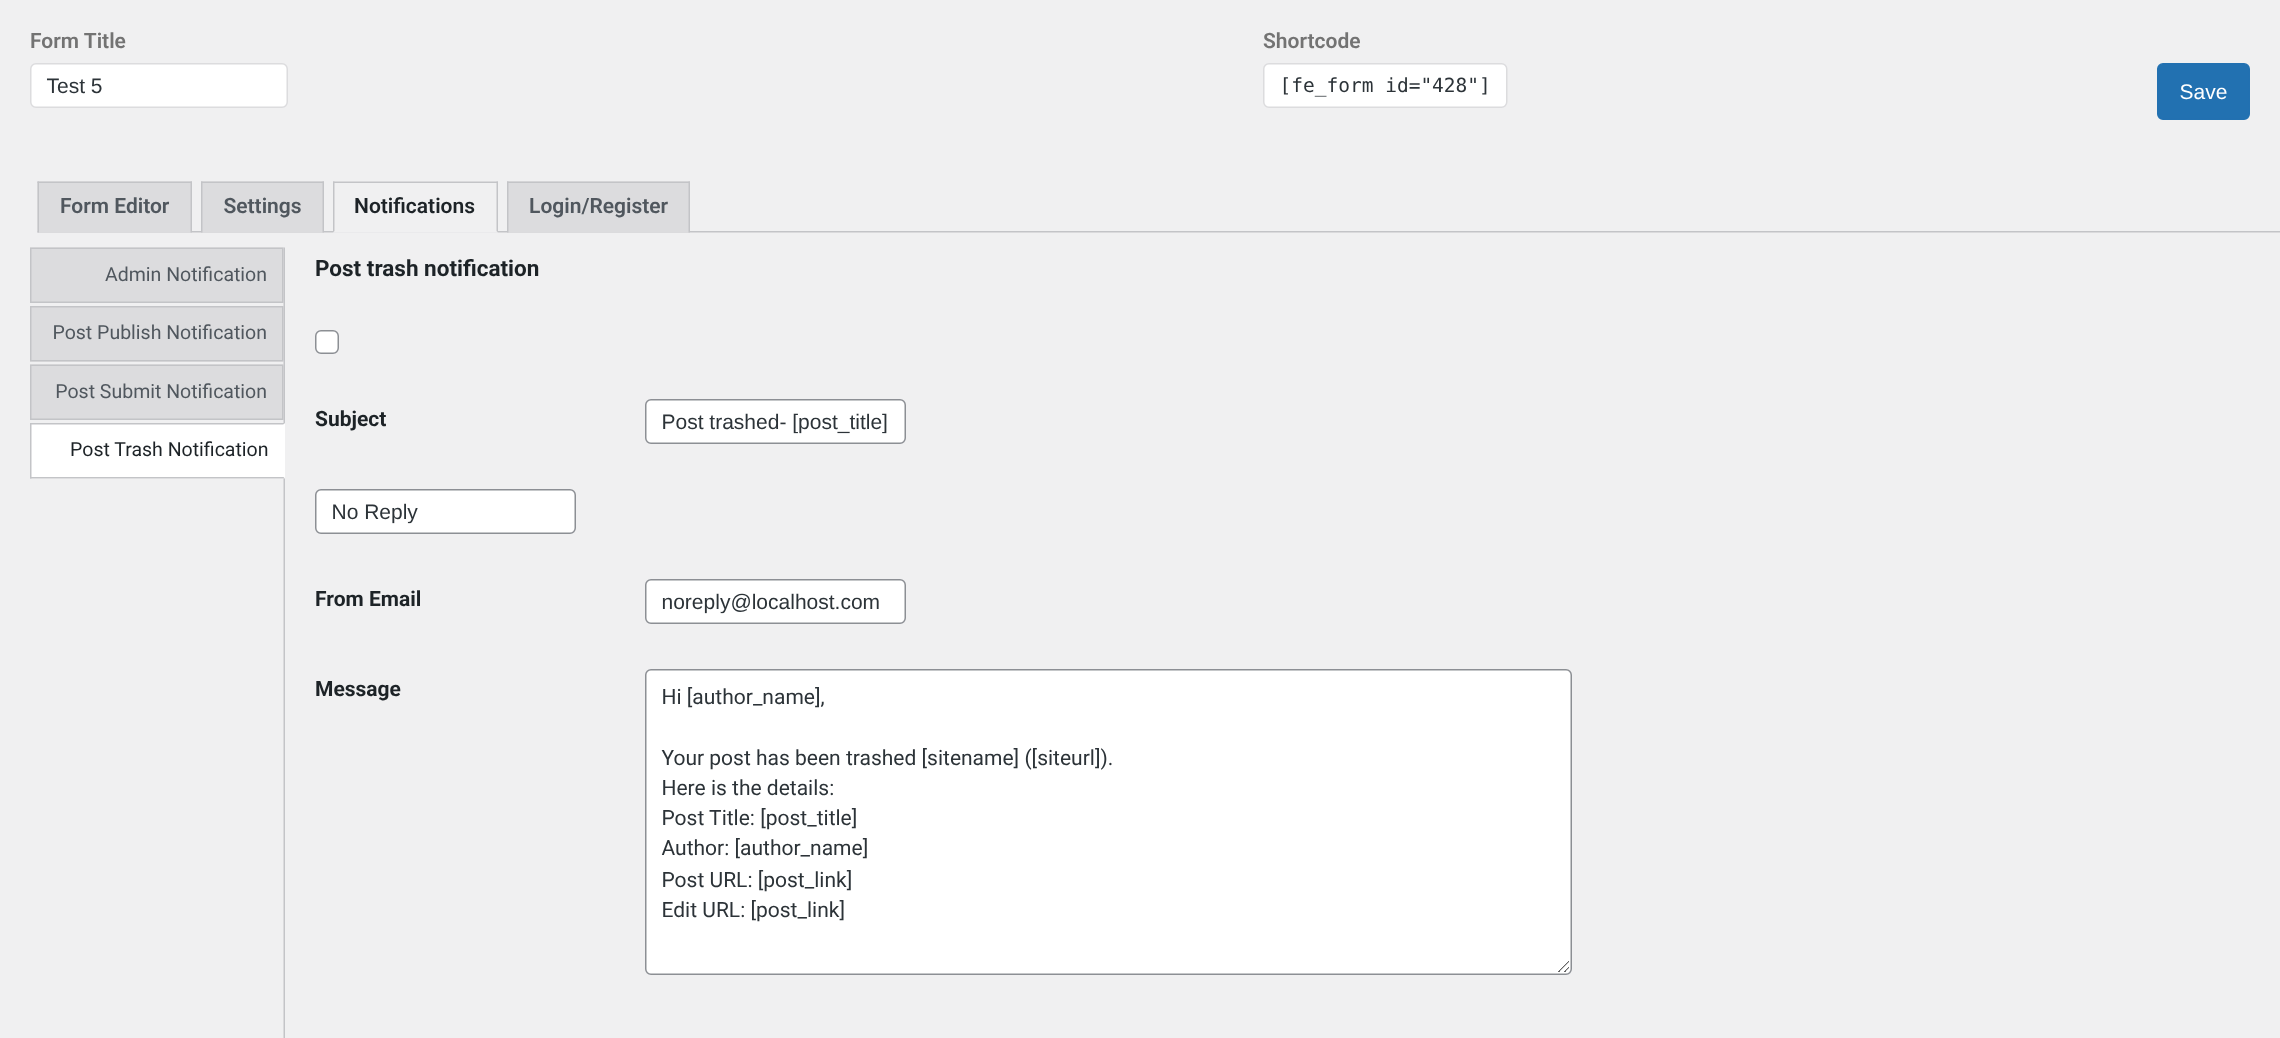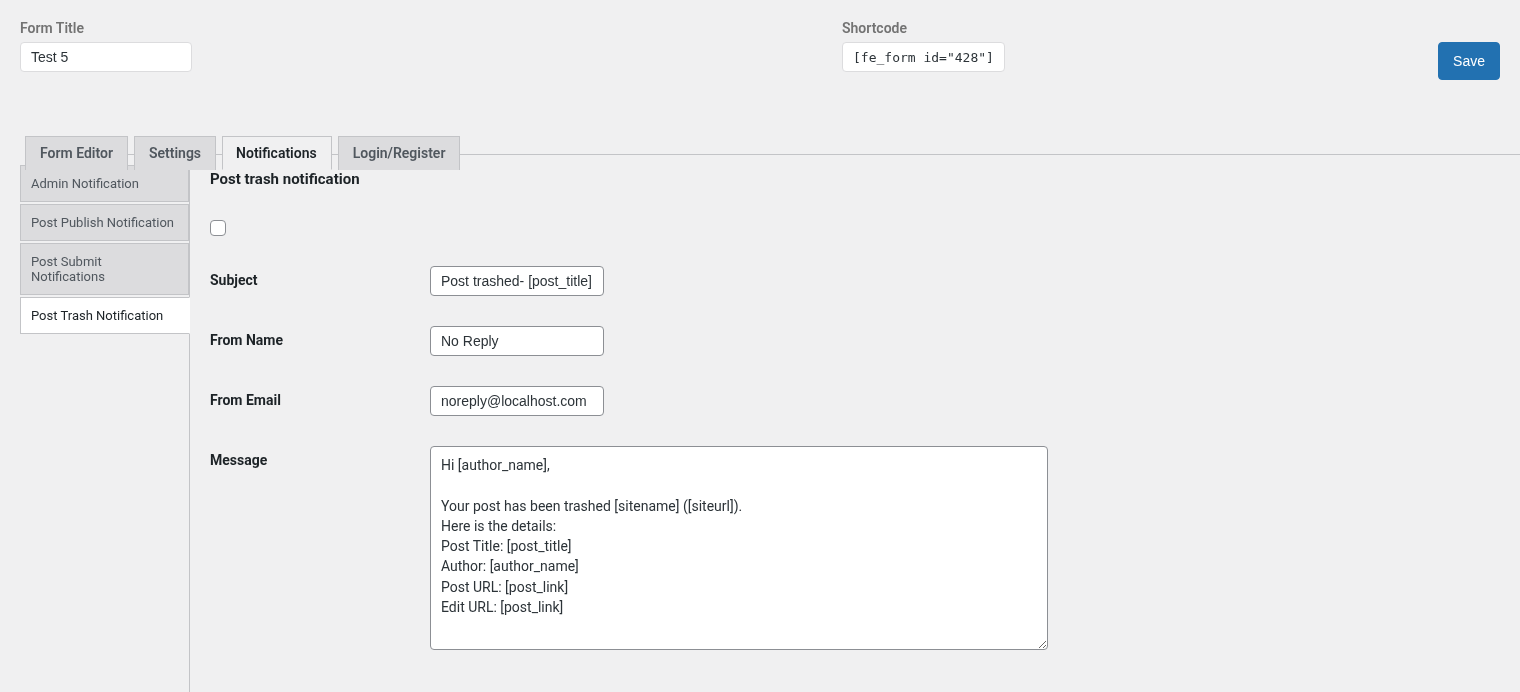--- a/index.html
+++ b/index.html
@@ -71,21 +71,21 @@
     background: #dcdcde;
     border: 1px solid #c3c4c7;
     border-bottom: none;
     padding: 8px 14px;
     font-size: 14px;
     color: #50575e;
     font-weight: 600;
     margin-right: 6px;
     cursor: pointer;
     position: relative;
-    top: 16px;
+    top: 1px;
   }
   .tab.active {
     background: #f0f0f1;
     color: #1d2327;
     border-bottom: 1px solid #f0f0f1;
     padding-left: 13px;
   }
   .content-area {
     display: flex;
     margin-left: 20px;
@@ -99,21 +99,21 @@
     padding-bottom: 300px;
   }
   .side-tab {
     background: #dcdcde;
     border: 1px solid #c3c4c7;
     padding: 10px 10px;
     font-size: 13px;
     color: #50575e;
     margin-bottom: 2px;
     cursor: pointer;
-    text-align: left;
+    text-align: right;
   }
   .side-tab.active {
     background: #fff;
     color: #1d2327;
     border-right: 1px solid #fff;
     position: relative;
     z-index: 1;
     margin-right: -1px;
   }
   .panel {
@@ -192,38 +192,37 @@
   <div class="tab">Form Editor</div>
   <div class="tab">Settings</div>
   <div class="tab active">Notifications</div>
   <div class="tab">Login/Register</div>
 </div>
 
 <div class="content-area">
   <div class="side-tabs">
     <div class="side-tab">Admin Notification</div>
     <div class="side-tab">Post Publish Notification</div>
-    <div class="side-tab">Post Submit Notifications</div>
+    <div class="side-tab">Post Submit Notification</div>
     <div class="side-tab active">Post Trash Notification</div>
   </div>
 
   <div class="panel">
     <div class="panel-heading">Post trash notification</div>
 
     <div class="form-row">
       <input type="checkbox" class="checkbox-input" style="">
     </div>
 
     <div class="form-row">
       <div class="form-row-label">Subject</div>
       <input type="text" class="text-input" value="Post trashed- [post_title]" style="">
     </div>
 
     <div class="form-row">
-      <div class="form-row-label">From Name</div>
       <input type="text" class="text-input" value="No Reply" style="">
     </div>
 
     <div class="form-row">
       <div class="form-row-label">From Email</div>
       <input type="text" class="text-input" value="noreply@localhost.com" style="">
     </div>
 
     <div class="form-row">
       <div class="form-row-label">Message</div>

